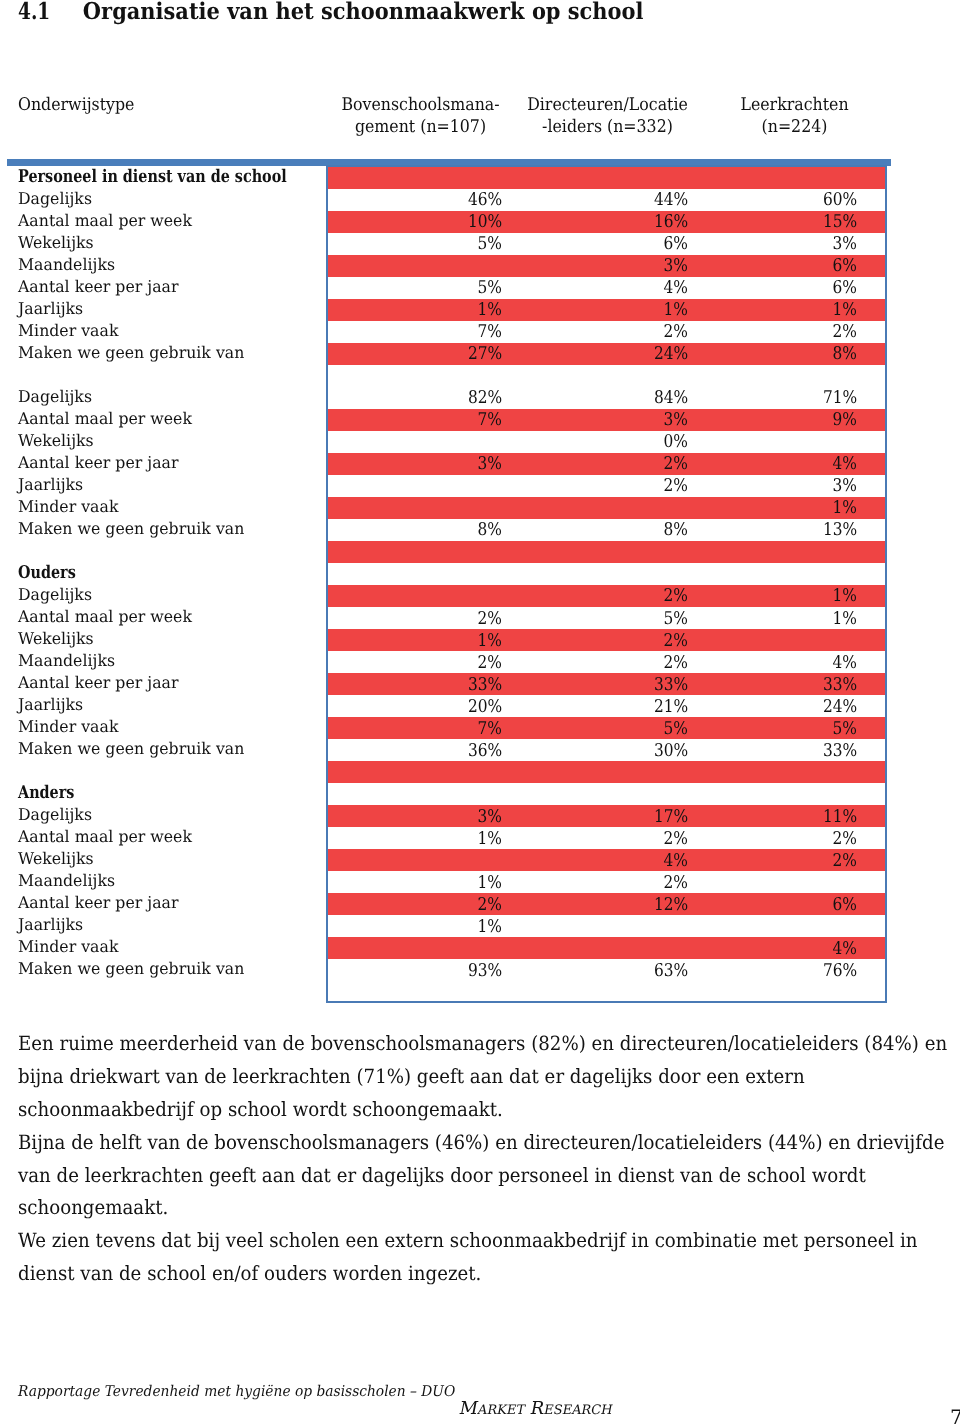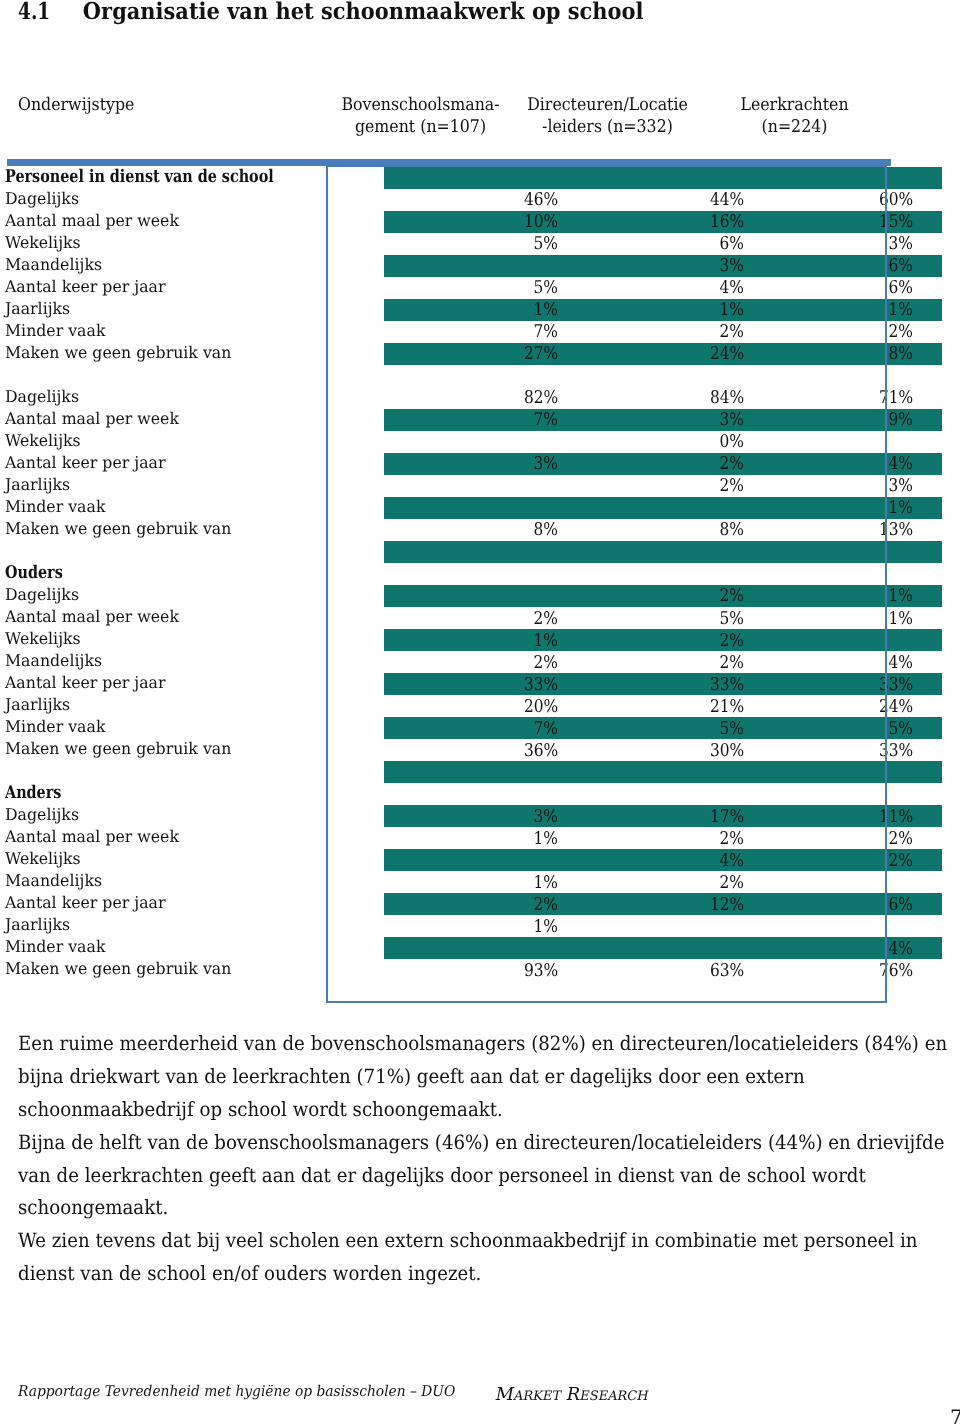--- a/index.html
+++ b/index.html
@@ -21,50 +21,50 @@
               transform:scaleX(0.908);transform-origin:center top;}
   .colhead .c0{left:18px;text-align:left;width:300px;transform-origin:left top;}
   .colhead .c1{left:327px;width:187px;}
   .colhead .c2{left:514px;width:187px;}
   .colhead .c3{left:701px;width:187px;}
 
   
   .tbl{position:absolute;left:0;top:166.6px;width:886px;border-collapse:collapse;
        table-layout:fixed;font-size:16px;}
   .tbl td{padding:0;height:22.01px;line-height:22.01px;vertical-align:baseline;}
-  .tbl td.lbl{width:384px;padding-left:5px;box-sizing:border-box;white-space:nowrap;
+  .tbl td.lbl{width:328px;padding-left:18px;box-sizing:border-box;white-space:nowrap;
               overflow:visible;}
   .tbl td span{display:inline-block;line-height:22.01px;vertical-align:top;
                position:relative;top:-1px;}
   .tbl td.lbl span{font-size:16.3px;transform:scaleX(0.967);transform-origin:left center;}
   .tbl td.val span{font-size:17.6px;transform:scaleX(0.875);
                    transform-origin:right center;top:0.6px;}
   .sec td.lbl span{font-size:17.6px;transform:scaleX(0.816);}
   .tbl td.val{text-align:right;width:186px;box-sizing:border-box;padding-right:11.8px;}
   .tbl td.v3{width:186px;padding-right:29px;}
-  .tbl tr.band td.val{background:#0f766e;}
+  .tbl tr.band td.val{background:#ef4444;}
   .sec td.lbl{font-weight:700;}
 
   .frame{position:absolute;left:326px;top:165.4px;width:561px;height:837.6px;
          border:2px solid #4a7ab5;box-sizing:border-box;pointer-events:none;}
   .topbar{position:absolute;left:7px;top:159px;width:884px;height:6.6px;background:#4a7ebb;}
 
   
   .paras{position:absolute;left:18px;top:1028px;width:1004px;font-size:19.6px;line-height:32.87px;
          transform:scaleX(0.9283);transform-origin:left top;}
   .paras p{margin:0;}
 
   
   .footer{position:absolute;left:18px;top:1381px;font-style:italic;font-size:14.8px;
           line-height:20px;white-space:pre;}
   .footer span{display:inline-block;}
   .footer [data-name="footer-title"]{transform:scaleX(0.933);transform-origin:left center;
               margin-right:-31.7px;}
   .footer .sc{font-variant:small-caps;font-size:17.9px;transform:scaleX(1.0);
-              transform-origin:left center;position:relative;top:4px;margin-left:36px;}
+              transform-origin:left center;position:relative;top:18px;}
   .pageno{position:absolute;left:950px;top:1407px;font-size:20px;line-height:20px;}
 </style>
 </head>
 <body>
 
 <div class="page" data-name="document-page">
 
   <div class="h1" data-name="section-heading"><span class="num" data-name="section-number">4.1</span><span data-name="section-title">Organisatie van het schoonmaakwerk op school</span></div>
 
   <div class="colhead" data-name="table-column-headers">

